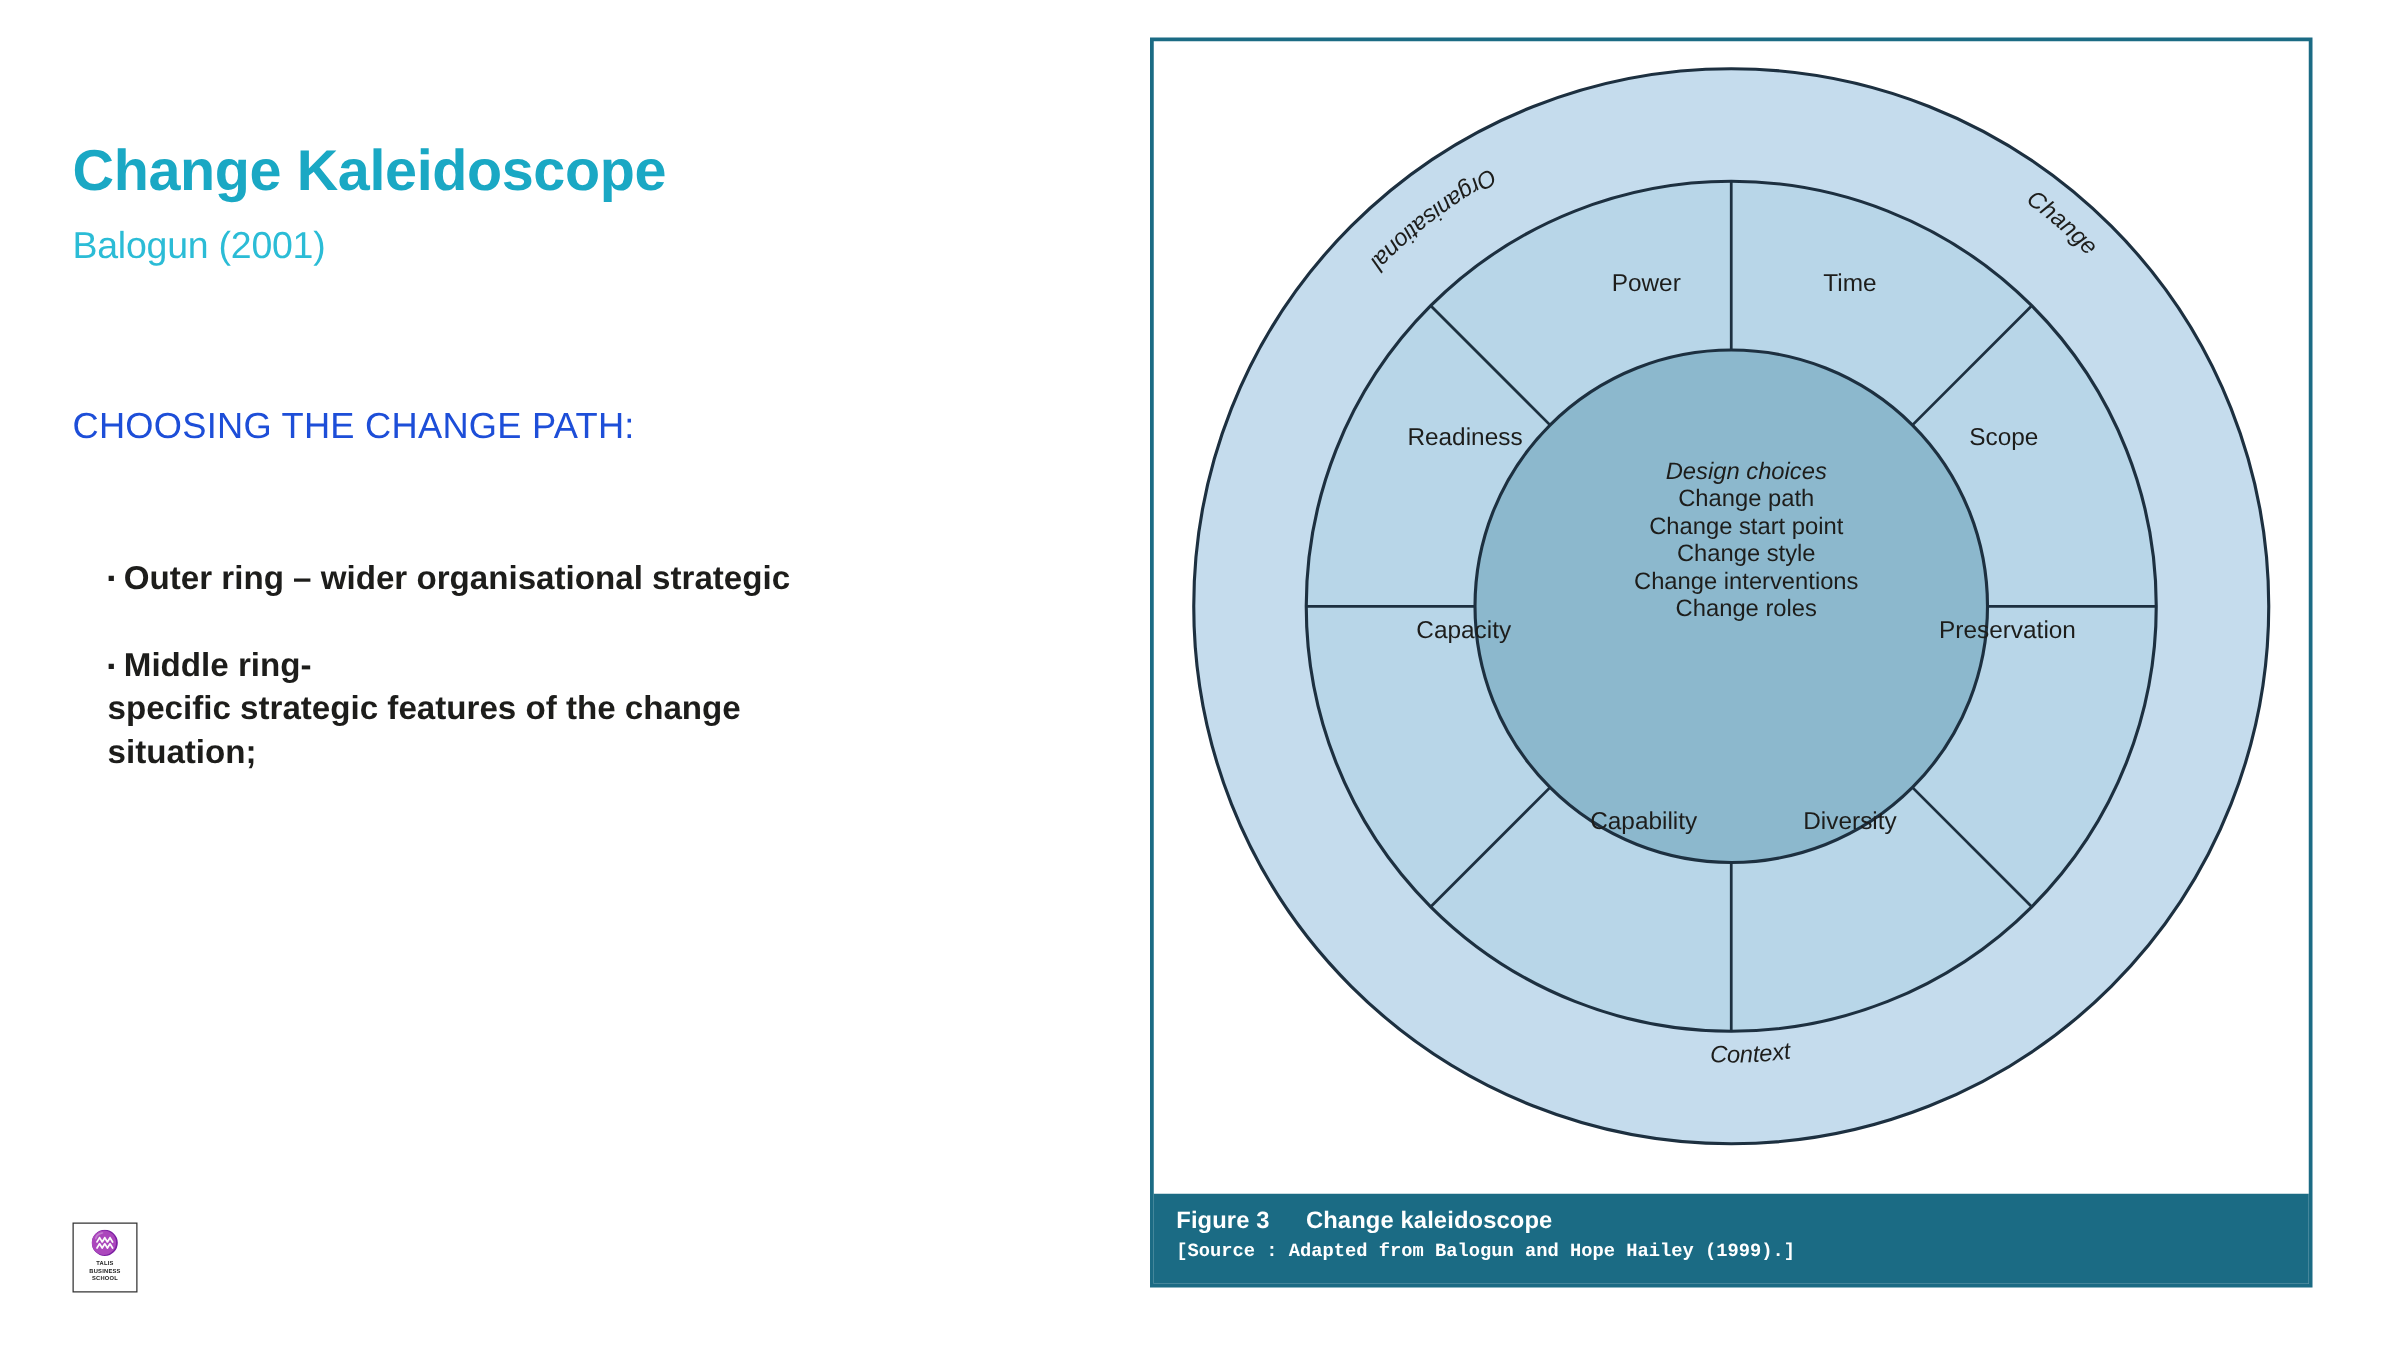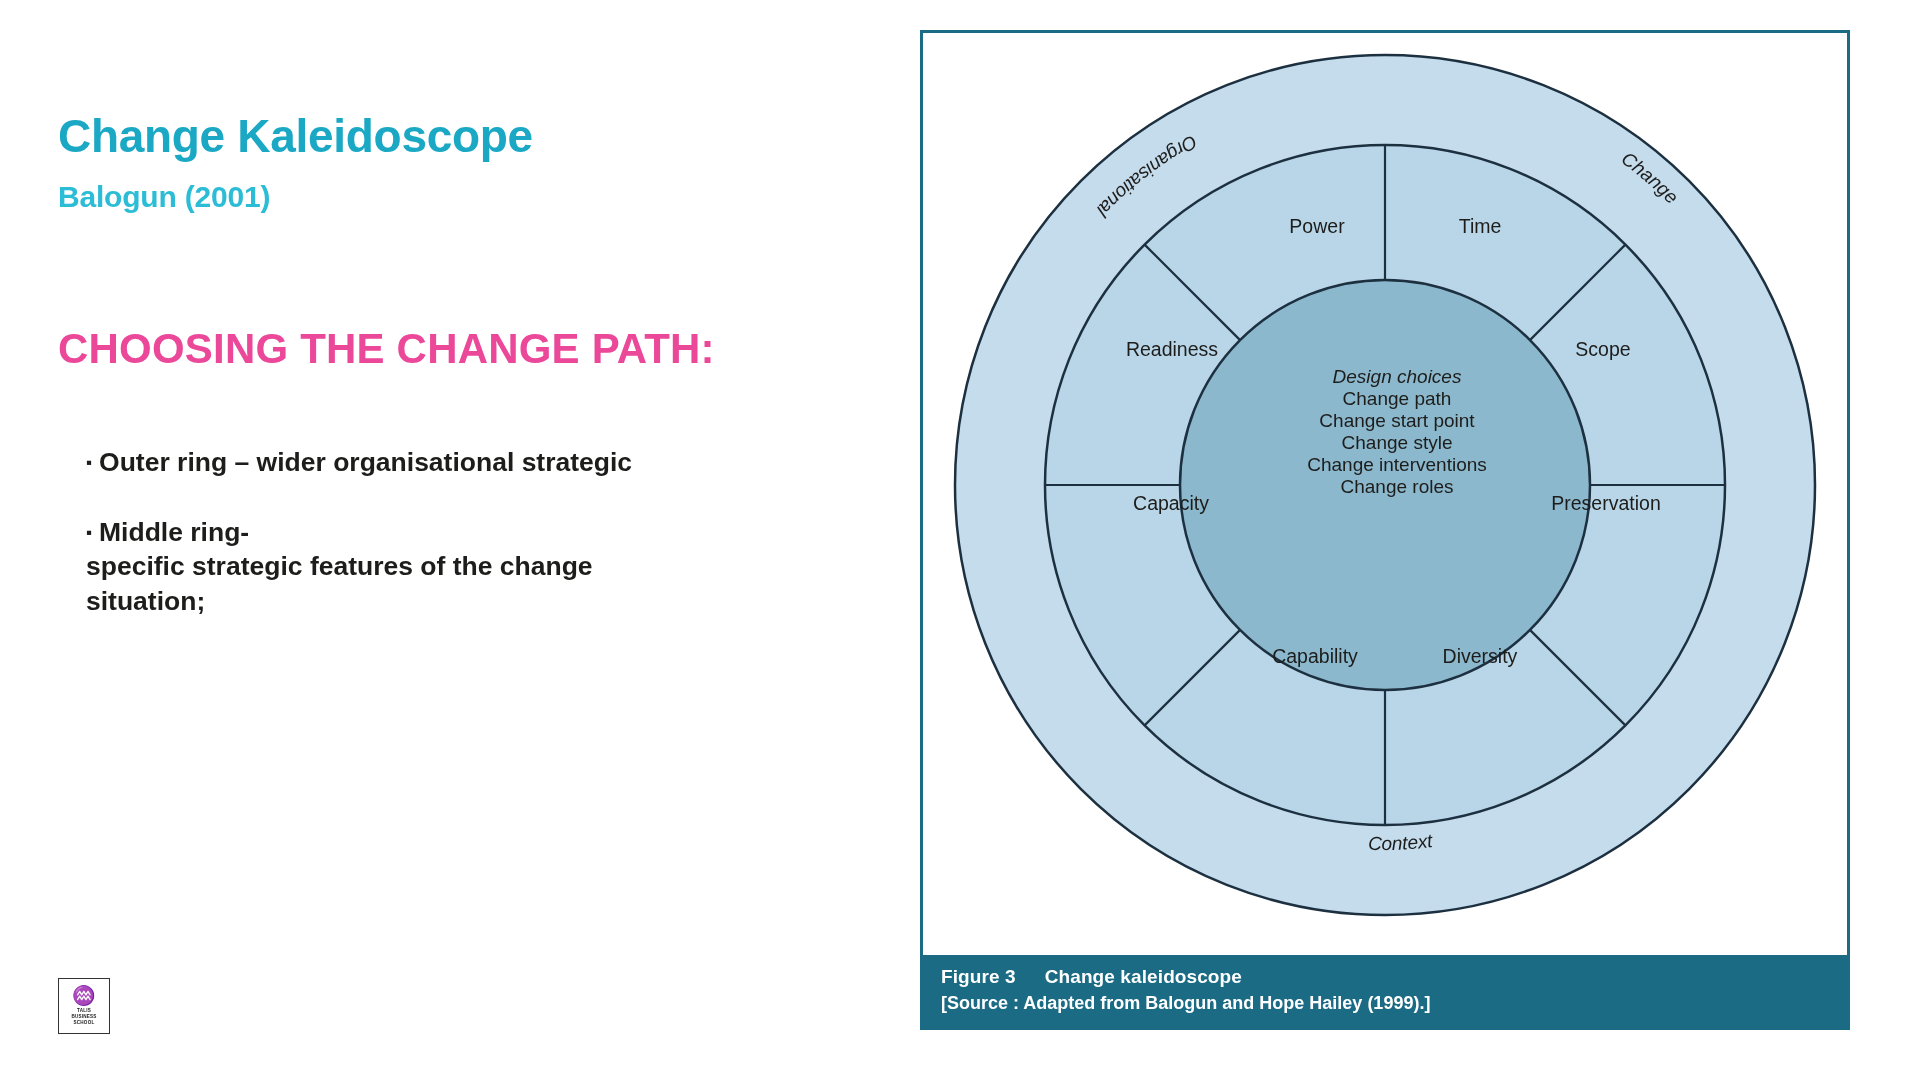--- a/index.html
+++ b/index.html
@@ -33,32 +33,32 @@
     font-weight: bold;
     color: #1aa8c4;
     letter-spacing: -0.3px;
     line-height: 1.05;
   }
   .slide-subtitle {
     position: absolute;
     left: 0;
     top: 180px;
     font-size: 30px;
-    font-weight: bold;
+    font-weight: normal;
     color: #2bbcd6;
     letter-spacing: -0.2px;
   }
 
   .section-head {
     position: absolute;
     left: 0;
     top: 325px;
-    font-size: 42px;
-    font-weight: bold;
-    color: #ec4899;
+    font-size: 29px;
+    font-weight: normal;
+    color: #1d4ed8;
     letter-spacing: 0.2px;
   }
 
   .bullets {
     position: absolute;
     left: 16px;
     top: 445px;
     width: 815px;
     margin-left: 12px;
   }
@@ -137,23 +137,24 @@
     box-sizing: border-box;
     padding: 11px 0 0 18px;
   }
   .cap-line1 {
     font-size: 19px;
     font-weight: bold;
     letter-spacing: 0.1px;
   }
   .cap-line1 .cap-num { margin-right: 29px; }
   .cap-line2 {
-    font-size: 18px;
+    font-size: 15px;
     font-weight: bold;
     margin-top: 5px;
+    font-family: Liberation Mono, monospace;
   }
 
   .ring-label {
     font-style: italic;
     font-size: 19px;
     fill: #1d1d1b;
   }
   .seg-label {
     font-size: 19.5px;
     fill: #1d1d1b;

